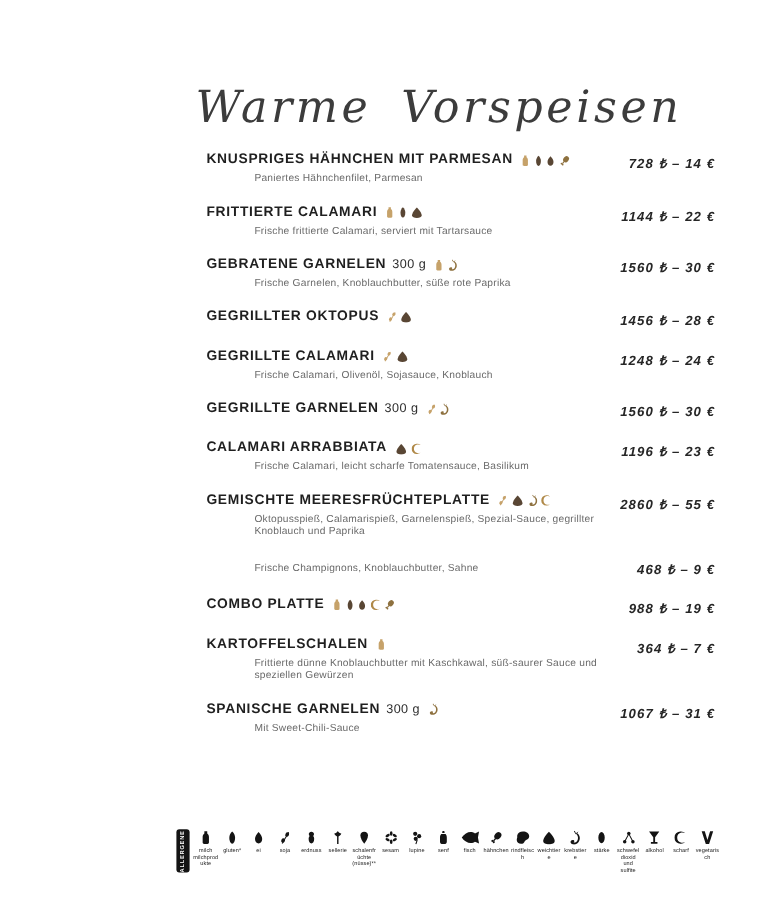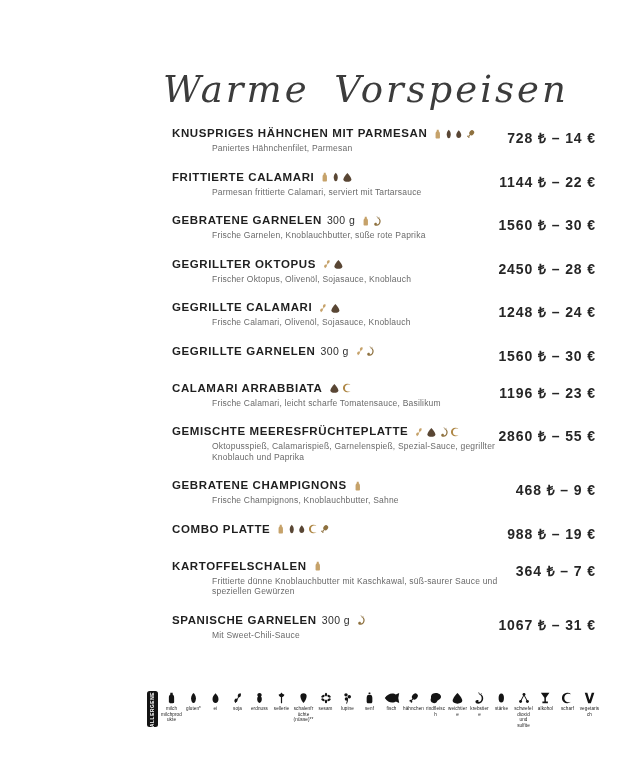--- a/index.html
+++ b/index.html
@@ -40,22 +40,22 @@
     white-space:nowrap;
   }
   .item-icons{display:inline-flex;align-items:center;gap:3px;margin-left:2px;}
   .item-icons svg{height:10px;width:auto;display:block;}
   .item-desc{
     margin-top:3px;font-size:8.5px;color:#6a6a6a;letter-spacing:0.2px;
     line-height:10.5px;
     margin-left:40px;
   }
   .item-price{
-    font-size:14px;font-weight:700;color:#262626;
-    letter-spacing:0.9px;white-space:nowrap;padding-top:1px;
+    font-size:11px;font-weight:700;color:#262626;
+    letter-spacing:0.9px;white-space:nowrap;padding-top:1px;font-style:italic;
   }
   
   .legend{
     position:absolute;left:147px;top:691px;
     display:flex;align-items:flex-start;gap:3px;
   }
   .legend-badge{
     width:11px;height:36px;background:#141414;border-radius:2.5px;
     display:flex;align-items:center;justify-content:center;flex:0 0 auto;
     margin-top:0px;
@@ -134,21 +134,21 @@
                   <path fill="#594634" d="M6 1.2c2 1.8 3.2 4.3 3.2 7.1 0 3.6-1.4 6.5-3.2 6.5S2.8 11.9 2.8 8.3C2.8 5.5 4 3 6 1.2z"></path>
                 </svg>
               </span>
               <span style="display: inline-flex;">
                 <svg viewBox="0 0 14 13">
                   <path fill="#594634" d="M7 1.2c2.2 2.2 5.2 6 5.2 8.4 0 1.9-2.3 3-5.2 3S1.8 11.5 1.8 9.6C1.8 7.2 4.8 3.4 7 1.2z"></path>
                 </svg>
               </span>
             </span>
           </div>
-          <div class="item-desc">Parmesan frittierte Calamari, serviert mit Tartarsauce</div>
+          <div class="item-desc">Frische frittierte Calamari, serviert mit Tartarsauce</div>
         </div>
         <div class="item-price">1144 ₺ – 22 €</div>
       </div>
       <div class="item">
         <div class="item-left">
           <div class="item-title-row">
             <span class="item-name">GEBRATENE GARNELEN</span>
             <span class="item-weight">300 g</span>
             <span class="item-icons">
               <span style="display: inline-flex;">
@@ -184,23 +184,22 @@
                   </g>
                 </svg>
               </span>
               <span style="display: inline-flex;">
                 <svg viewBox="0 0 14 13">
                   <path fill="#594634" d="M7 1.2c2.2 2.2 5.2 6 5.2 8.4 0 1.9-2.3 3-5.2 3S1.8 11.5 1.8 9.6C1.8 7.2 4.8 3.4 7 1.2z"></path>
                 </svg>
               </span>
             </span>
           </div>
-          <div class="item-desc">Frischer Oktopus, Olivenöl, Sojasauce, Knoblauch</div>
-        </div>
-        <div class="item-price">2450 ₺ – 28 €</div>
+        </div>
+        <div class="item-price">1456 ₺ – 28 €</div>
       </div>
       <div class="item">
         <div class="item-left">
           <div class="item-title-row">
             <span class="item-name">GEGRILLTE CALAMARI</span>
             <span class="item-icons">
               <span style="display: inline-flex;">
                 <svg viewBox="0 0 12 16">
                   <g fill="#c6a26a">
                     <path d="M2.4 14.2 9.6 1.8l1 .6L3.4 14.8z"></path>
@@ -302,30 +301,20 @@
                 </svg>
               </span>
             </span>
           </div>
           <div class="item-desc">Oktopusspieß, Calamarispieß, Garnelenspieß, Spezial-Sauce, gegrillter Knoblauch und Paprika</div>
         </div>
         <div class="item-price">2860 ₺ – 55 €</div>
       </div>
       <div class="item">
         <div class="item-left">
-          <div class="item-title-row">
-            <span class="item-name">GEBRATENE CHAMPIGNONS</span>
-            <span class="item-icons">
-              <span style="display: inline-flex;">
-                <svg viewBox="0 0 12 16">
-                  <path fill="#c6a26a" d="M4.4 1h3.2v2.4c1.3 1 1.9 2.2 1.9 4v6c0 1-.7 1.6-1.6 1.6H4.1c-.9 0-1.6-.6-1.6-1.6v-6c0-1.8.6-3 1.9-4z"></path>
-                </svg>
-              </span>
-            </span>
-          </div>
           <div class="item-desc">Frische Champignons, Knoblauchbutter, Sahne</div>
         </div>
         <div class="item-price">468 ₺ – 9 €</div>
       </div>
       <div class="item">
         <div class="item-left">
           <div class="item-title-row">
             <span class="item-name">COMBO PLATTE</span>
             <span class="item-icons">
               <span style="display: inline-flex;">

